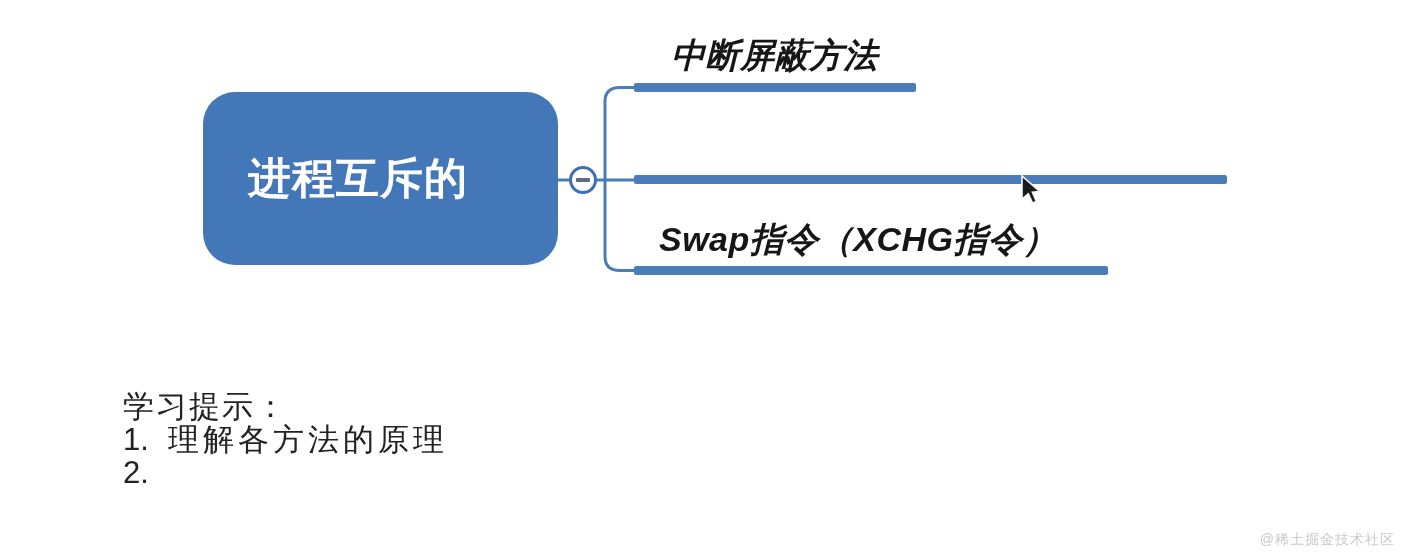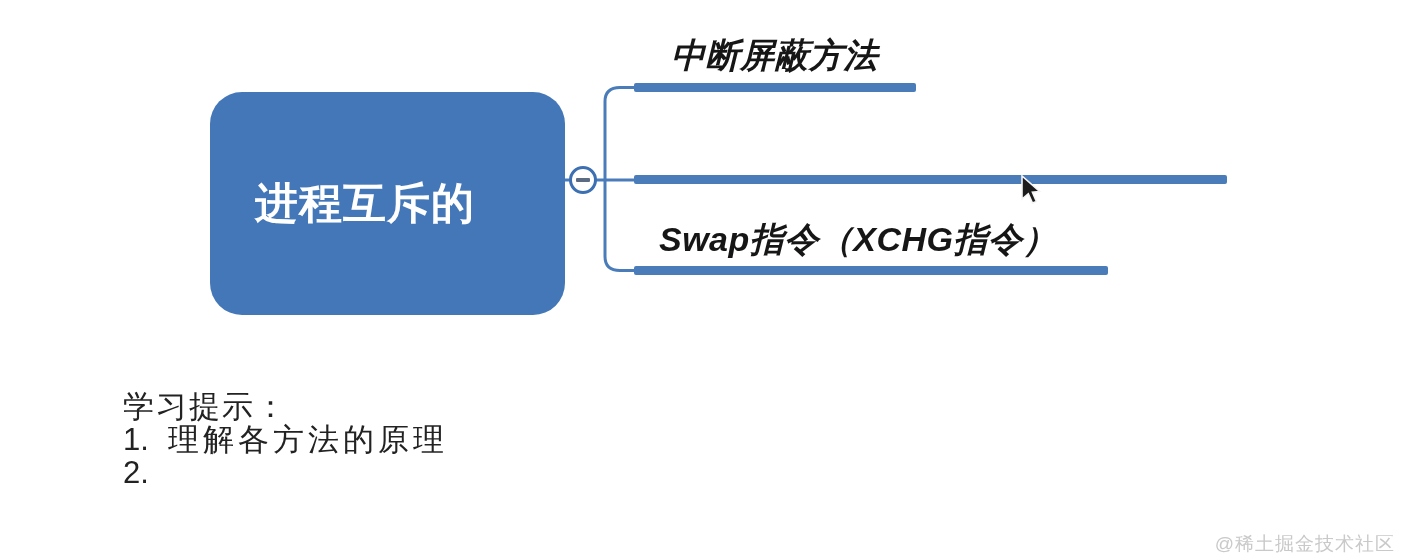--- a/index.html
+++ b/index.html
@@ -4,21 +4,21 @@
 <style>
   html,body{margin:0;padding:0;background:#e9e9e9;}
   .canvas{
     position:relative;width:1401px;height:559px;background:#ffffff;
     overflow:hidden;
     font-family:"Liberation Sans","DejaVu Sans",sans-serif;
   }
   .connectors{position:absolute;left:0;top:0;width:1401px;height:559px;}
 
   .root-node{
-    position:absolute;left:210px;top:92px;width:355px;height:223px;
+    position:absolute;left:203px;top:92px;width:355px;height:173px;
     background:#4377b7;border-radius:32px;
     display:flex;flex-direction:column;justify-content:center;
     padding-left:45px;box-sizing:border-box;
     color:#ffffff;font-weight:bold;font-size:43px;line-height:63px;
     letter-spacing:1px;
   }
 
   .collapse-btn{
     position:absolute;left:569px;top:166px;width:28px;height:28px;
     background:#ffffff;border:3px solid #3d70b2;border-radius:50%;
@@ -43,21 +43,21 @@
   .notes-title{letter-spacing:2px;}
   .notes-line{display:flex;}
   .notes-line .num{
     width:45px;flex:0 0 45px;
     font-family:"Liberation Sans","DejaVu Sans",sans-serif;
   }
   .notes-line .txt{letter-spacing:4px;}
 
   .watermark{
     position:absolute;right:6px;top:531px;
-    font-size:19px;color:#c9c9c9;letter-spacing:1px;
+    font-size:14px;color:#c9c9c9;letter-spacing:1px;
   }
 
   .cursor{position:absolute;left:1021px;top:175px;}
 </style>
 </head>
 <body>
 
 <div class="canvas">
 
   <svg class="connectors" viewBox="0 0 1401 559" xmlns="http://www.w3.org/2000/svg">

